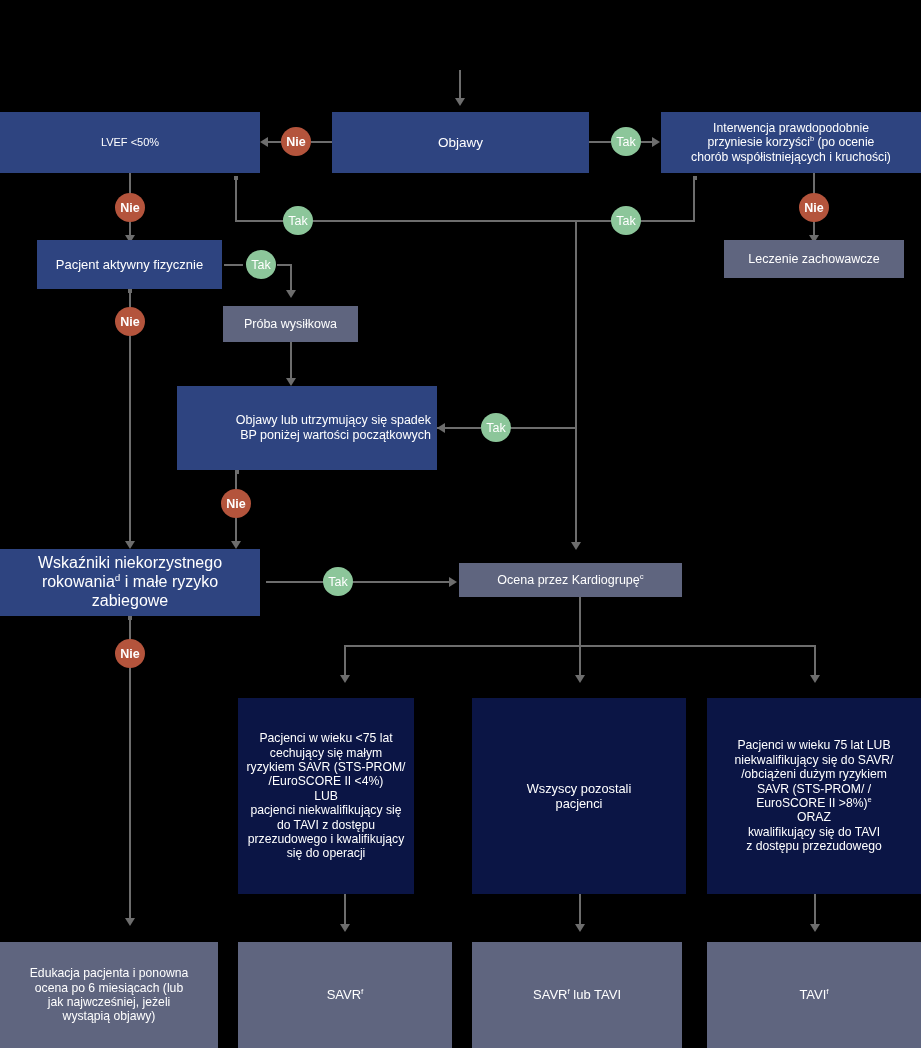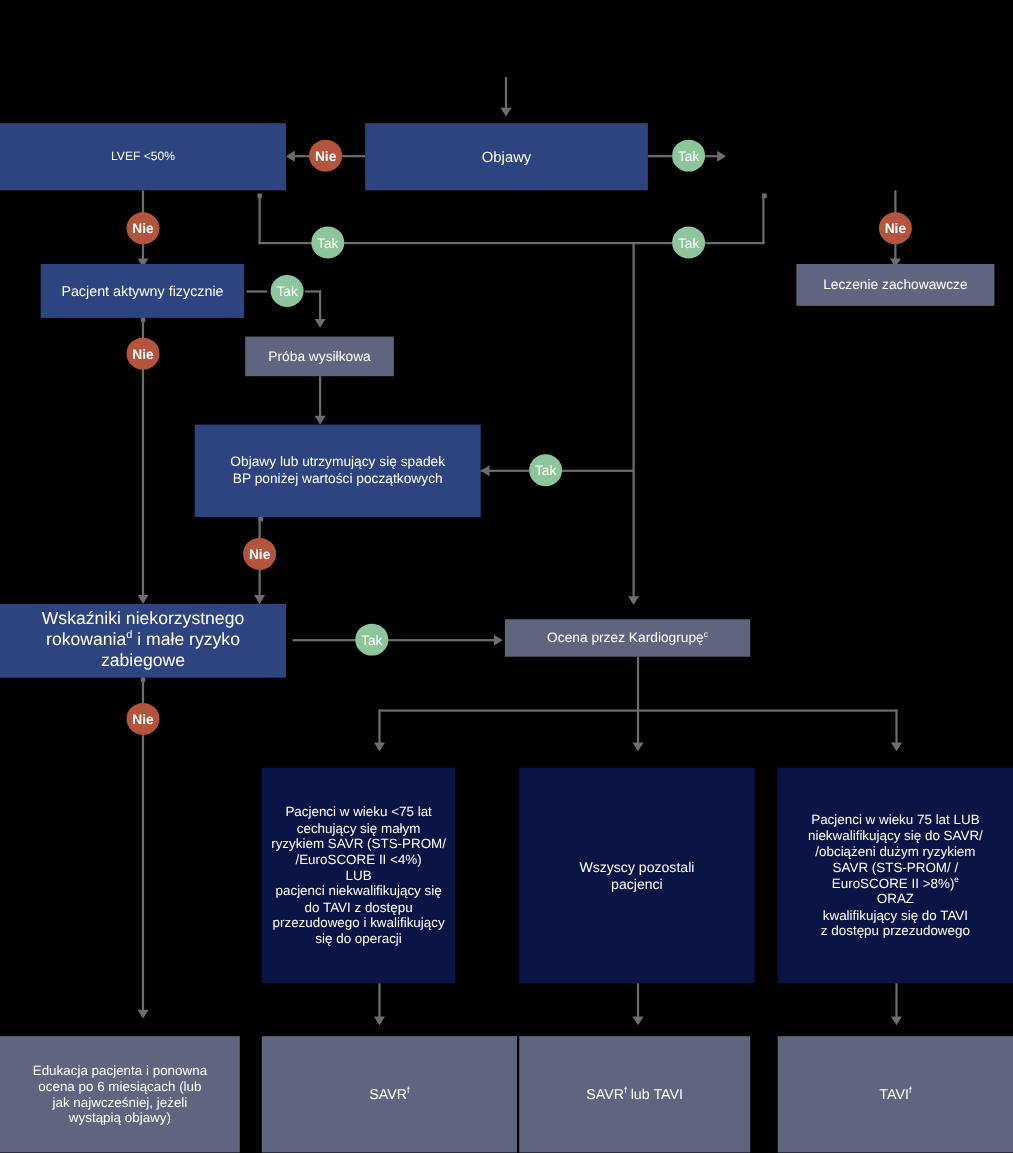--- a/index.html
+++ b/index.html
@@ -123,20 +123,23 @@
   <div class="arrow arrow-down" style="left:455px; top:98px;"></div>
 
   <div class="node blue" style="left:332px; top:112px; width:257px; height:61px; font-size:13.5px;">
     <span class="txt">Objawy</span>
   </div>
 
   <div class="node blue" style="left:0px; top:112px; width:260px; height:61px; font-size:11px;">
     <span class="txt">LVEF &lt;50%</span>
   </div>
 
+  <div class="node blue" style="left:661px; top:112px; width:260px; height:61px; font-size:12.2px;">
+    <span class="txt"><span>Interwencja prawdopodobnie</span><br><span>przyniesie korzyści</span><span class="sup">b</span><span> (po ocenie</span><br><span>chorób współistniejących i kruchości)</span></span>
+  </div>
 
   <div class="line hline" style="left:311px; top:141px; width:21px;"></div>
   <div class="line hline" style="left:268px; top:141px; width:14px;"></div>
   <div class="arrow arrow-left" style="left:260px; top:137px;"></div>
   <div class="pill pill-no" style="left:281px; top:127px; width:30px; height:29px;">Nie</div>
 
   <div class="line hline" style="left:589px; top:141px; width:22px;"></div>
   <div class="line hline" style="left:641px; top:141px; width:12px;"></div>
   <div class="arrow arrow-right" style="left:652px; top:137px;"></div>
   <div class="pill pill-yes" style="left:611px; top:127px; width:30px; height:29px;">Tak</div>
@@ -183,21 +186,21 @@
   <div class="arrow arrow-down" style="left:125px; top:541px;"></div>
   <div class="pill pill-no" style="left:115px; top:307px; width:30px; height:29px;">Nie</div>
 
   <div class="node slate" style="left:223px; top:306px; width:135px; height:36px; font-size:12.5px;">
     <span class="txt">Próba wysiłkowa</span>
   </div>
 
   <div class="line vline" style="left:290px; top:342px; width:2px; height:40px;"></div>
   <div class="arrow arrow-down" style="left:286px; top:378px;"></div>
 
-  <div class="node blue" style="left:177px; top:386px; width:260px; height:84px; font-size:12.5px;">
+  <div class="node blue" style="left:177px; top:386px; width:260px; height:84px; font-size:12.5px;text-align:right;">
     <span class="txt"><span>Objawy lub utrzymujący się spadek</span><br><span>BP poniżej wartości początkowych</span></span>
   </div>
 
   <div class="line hline" style="left:437px; top:427px; width:44px;"></div>
   <div class="line hline" style="left:509px; top:427px; width:67px;"></div>
   <div class="arrow arrow-left" style="left:437px; top:423px;"></div>
   <div class="pill pill-yes" style="left:481px; top:413px; width:30px; height:29px;">Tak</div>
 
   <div class="cap" style="left:235px; top:470px;"></div>
   <div class="line vline" style="left:235px; top:470px; width:2px; height:74px;"></div>
@@ -252,21 +255,21 @@
   <div class="line vline" style="left:579px; top:894px; width:2px; height:33px;"></div>
   <div class="arrow arrow-down" style="left:575px; top:924px;"></div>
 
   <div class="line vline" style="left:814px; top:894px; width:2px; height:33px;"></div>
   <div class="arrow arrow-down" style="left:810px; top:924px;"></div>
 
   <div class="node slate" style="left:0px; top:942px; width:218px; height:106px; font-size:12.2px;">
     <span class="txt"><span>Edukacja pacjenta i ponowna</span><br><span>ocena po 6 miesiącach (lub</span><br><span>jak najwcześniej, jeżeli</span><br><span>wystąpią objawy)</span></span>
   </div>
 
-  <div class="node slate" style="left:238px; top:942px; width:232px; height:106px; font-size:13px;justify-content:center;">
+  <div class="node slate" style="left:238px; top:942px; width:214px; height:106px; font-size:13px;justify-content:center;">
     <span class="txt"><span>SAVR</span><span class="sup">f</span></span>
   </div>
 
   <div class="node slate" style="left:472px; top:942px; width:210px; height:106px; font-size:13px;">
     <span class="txt"><span>SAVR</span><span class="sup">f</span><span> lub TAVI</span></span>
   </div>
 
   <div class="node slate" style="left:707px; top:942px; width:214px; height:106px; font-size:13px;">
     <span class="txt"><span>TAVI</span><span class="sup">f</span></span>
   </div>

